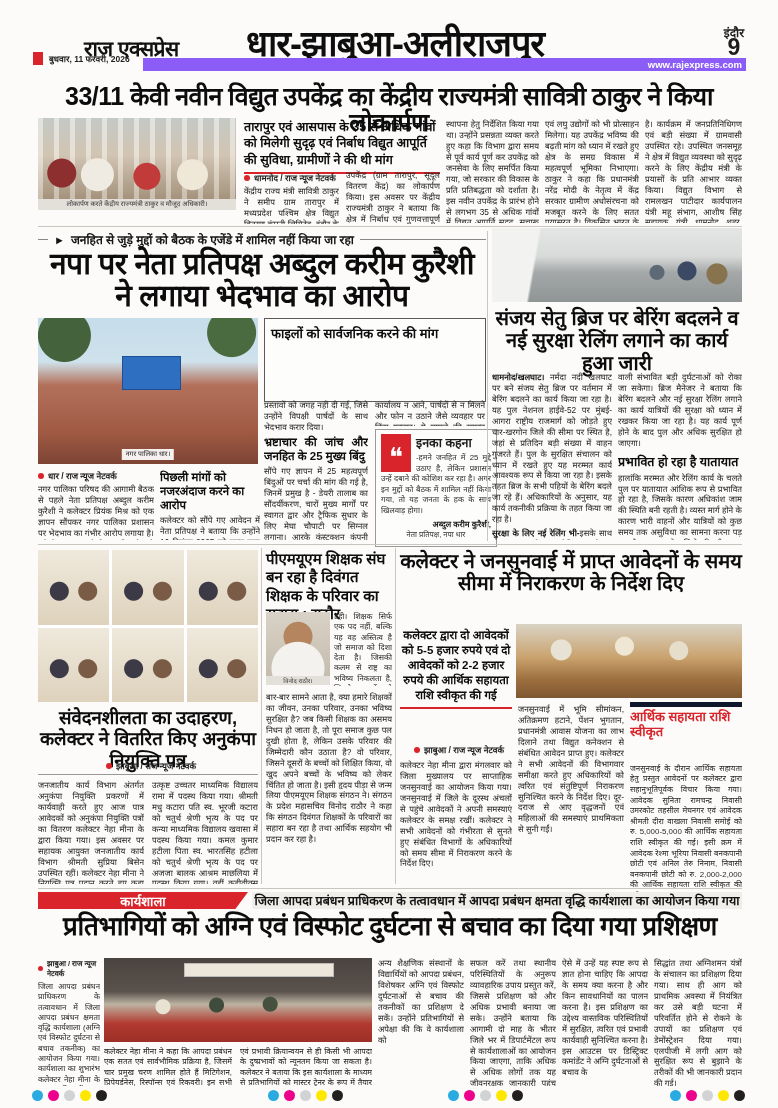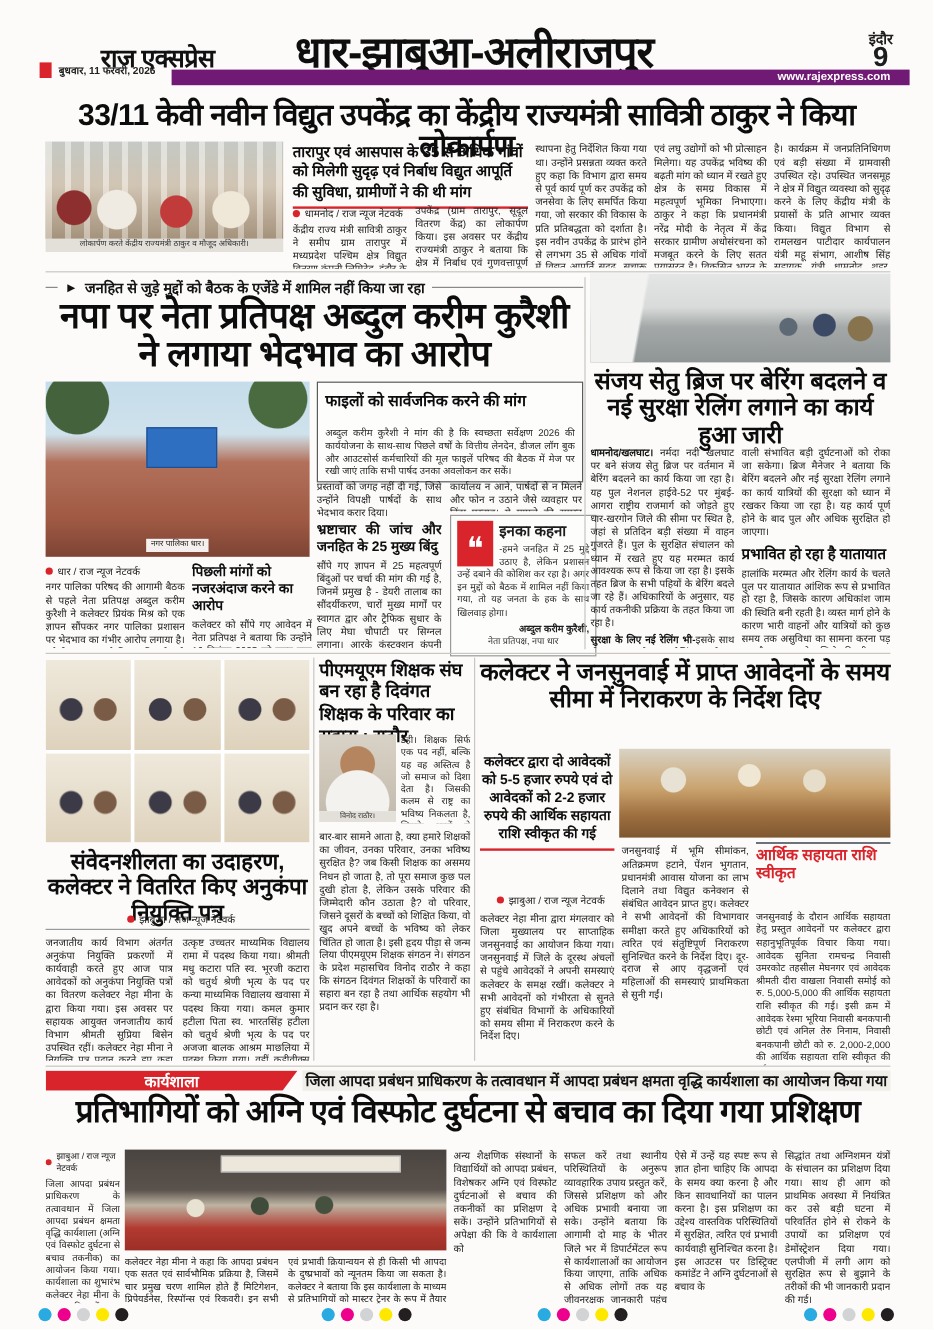--- a/index.html
+++ b/index.html
@@ -6,34 +6,34 @@
   .page{position:relative;width:778px;height:1108px;background:#fcfbfa;overflow:hidden;
         font-family:"Liberation Sans","DejaVu Sans",sans-serif;color:#1d1d1d;}
   .abs{position:absolute;}
   
   .paper-name{font-size:21px;font-weight:bold;letter-spacing:-0.5px;color:#111;}
   .date-row{font-size:8.5px;font-weight:bold;color:#222;display:flex;align-items:center;gap:6px;}
   .red-sq{width:10px;height:13px;background:#d8242a;display:inline-block;}
   .region-title{font-size:36px;font-weight:bold;color:#0e0e0e;text-align:center;letter-spacing:-1px;}
   .ed-city{font-size:12px;font-weight:bold;text-align:center;}
   .pageno{font-size:23px;font-weight:bold;text-align:center;line-height:0.9;}
-  .red-bar{background:#701a75;height:13px;display:flex;align-items:center;justify-content:flex-end;padding-right:16px;}
+  .red-bar{background:#8b5cf6;height:13px;display:flex;align-items:center;justify-content:flex-end;padding-right:4px;}
   .red-bar span{color:#fff;font-size:9.5px;font-weight:bold;}
   
   .h-lead{font-size:25px;font-weight:bold;text-align:center;line-height:1.05;color:#0c0c0c;letter-spacing:-0.5px;}
   .h-xl{font-size:30px;font-weight:bold;text-align:center;line-height:1.06;color:#0c0c0c;letter-spacing:-0.5px;}
   .h-lg{font-size:20px;font-weight:bold;text-align:center;line-height:1.12;color:#0c0c0c;}
   .h-md{font-size:18.5px;font-weight:bold;text-align:center;line-height:1.15;color:#0c0c0c;}
   .h-sm{font-size:15px;font-weight:bold;line-height:1.22;color:#0c0c0c;}
   .kicker{display:flex;align-items:center;gap:6px;font-size:12px;font-weight:bold;color:#151515;}
   .kline{height:1px;background:#888;}
   .arrow{color:#111;font-size:11px;}
   .subhead-red{font-size:12.5px;font-weight:bold;line-height:1.3;border-bottom:2.5px solid #d8242a;padding-bottom:4px;color:#0d0d0d;}
   .sh{font-size:11.5px;font-weight:bold;line-height:1.2;color:#0d0d0d;margin:3px 0;}
-  .byline{display:flex;align-items:center;gap:4px;font-size:8.5px;font-weight:normal;color:#222;}
+  .byline{display:flex;align-items:center;gap:4px;font-size:8.5px;font-weight:bold;color:#222;}
   .byline .dot{width:6px;height:6px;border-radius:50%;background:#d8242a;flex:0 0 auto;}
   .bt{font-size:8.3px;line-height:1.32;text-align:justify;color:#232323;overflow:hidden;}
   .bt p{margin:0 0 3px 0;text-indent:8px;}
   .bt p.noind{text-indent:0;}
   .caption{font-size:6.8px;color:#333;background:#e3e0da;text-align:center;line-height:1.5;overflow:hidden;white-space:nowrap;}
   .vrule{width:1px;background:#c9c6c0;}
   .hrule{height:1px;background:#c9c6c0;}
   
   .ph{overflow:hidden;background:#c9bba7;}
   .ph1{background:
@@ -80,21 +80,21 @@
   .boxA{border:1.2px solid #5a5a5a;padding:5px 6px;background:#fdfdfc;overflow:hidden;}
   .boxA .bx-title{font-size:13px;font-weight:bold;margin-bottom:14px;color:#0d0d0d;}
   .boxA .bx-text{font-size:8px;line-height:1.35;text-align:justify;color:#2a2a2a;}
   .quote-box{border:1px solid #9a9a9a;padding:4px 5px;overflow:hidden;background:#fdfdfc;}
   .q-red{float:left;width:30px;height:38px;background:#d8242a;margin:0 5px 2px 0;display:flex;align-items:center;justify-content:center;}
   .q-red span{color:#fff;font-size:26px;line-height:1;font-family:"Liberation Serif",serif;margin-top:10px;}
   .q-title{font-size:12.5px;font-weight:bold;margin-bottom:2px;}
   .q-text{font-size:7.8px;line-height:1.35;text-align:justify;color:#2a2a2a;}
   .q-name{font-size:8px;font-weight:bold;text-align:right;margin-top:2px;}
   .q-role{font-size:7.5px;text-align:center;color:#333;}
-  .aid-box{overflow:hidden;border-top:1px solid #0f172a;padding-top:3px;}
+  .aid-box{overflow:hidden;border-top:5px solid #0f172a;padding-top:3px;}
   .aid-title{color:#d8242a;font-size:13px;font-weight:bold;line-height:1.15;margin-bottom:3px;}
   .aid-text{font-size:7.9px;line-height:1.34;text-align:justify;color:#2a2a2a;margin-top:24px;}
   .aid-text p{margin:0 0 4px 0;}
   .ws-label{background:#d8242a;color:#fff;font-size:13px;font-weight:bold;display:flex;align-items:center;justify-content:center;
       clip-path:polygon(0 0,100% 0,94% 100%,0 100%);}
   .ws-kicker{font-size:12.5px;font-weight:bold;color:#141414;display:flex;align-items:center;justify-content:center;background:#f0eee9;}
   
   .dot-group{display:flex;gap:5px;align-items:center;}
   .dot-group .dot{width:11px;height:11px;border-radius:50%;display:inline-block;}
   .bt b{color:#111;}
@@ -142,21 +142,20 @@
   </div>
   <div class="abs h-xl" style="left:38px;top:248px;width:448px;">नपा पर नेता प्रतिपक्ष अब्दुल करीम कुरैशी ने लगाया भेदभाव का आरोप</div>
 
   <div class="abs ph ph2" style="left:38px;top:318px;width:220px;height:146px;">
     <div class="sign"></div>
     <div class="photo-chip">नगर पालिका धार।</div>
   </div>
 
   <div class="abs boxA" style="left:264px;top:318px;width:208px;height:72px;">
     <div class="bx-title">फाइलों को सार्वजनिक करने की मांग</div>
-    <div class="bx-text">अब्दुल करीम कुरैशी ने मांग की है कि स्वच्छता सर्वेक्षण 2026 की कार्ययोजना के साथ-साथ पिछले वर्षों के वित्तीय लेनदेन, डीजल लॉग बुक और आउटसोर्स कर्मचारियों की मूल फाइलें परिषद की बैठक में मेज पर रखी जाएं ताकि सभी पार्षद उनका अवलोकन कर सकें।</div>
   </div>
 
   <div class="abs bt" style="left:264px;top:400px;width:104px;height:140px;">
     <p class="noind">प्रस्तावों को जगह नहीं दी गई, जिसे उन्होंने विपक्षी पार्षदों के साथ भेदभाव करार दिया।</p>
     <div class="sh">भ्रष्टाचार की जांच और जनहित के 25 मुख्य बिंदु</div>
     <p class="noind">सौंपे गए ज्ञापन में 25 महत्वपूर्ण बिंदुओं पर चर्चा की मांग की गई है, जिनमें प्रमुख है - डेयरी तालाब का सौंदर्यीकरण, चारों मुख्य मार्गों पर स्वागत द्वार और ट्रैफिक सुधार के लिए मेघा चौपाटी पर सिग्नल लगाना। आरके कंस्ट्रक्शन कंपनी को ब्लैकलिस्ट करना, स्टोन क्रेशर में हुई चोरी की जांच और पीएचई विभाग के खर्चों की मूल फाइलों का अवलोकन। ट्रेंचिंग ग्राउंड एवं अन्य सरकारी जमीनों पर भू-माफियाओं के कब्जे पर चर्चा। मोहल्लों द्वारा समय पर</p>
   </div>
 
   <div class="abs bt" style="left:375px;top:400px;width:110px;height:26px;">कार्यालय न आने, पार्षदों से न मिलने और फोन न उठाने जैसे व्यवहार पर निंदा प्रस्ताव। ये मामले की समस्त सार्वजनिक शौचालयों एवं पेयजल व्यवस्था पर भी चर्चा।</div>
   <div class="abs quote-box" style="left:375px;top:429px;width:110px;height:108px;">

